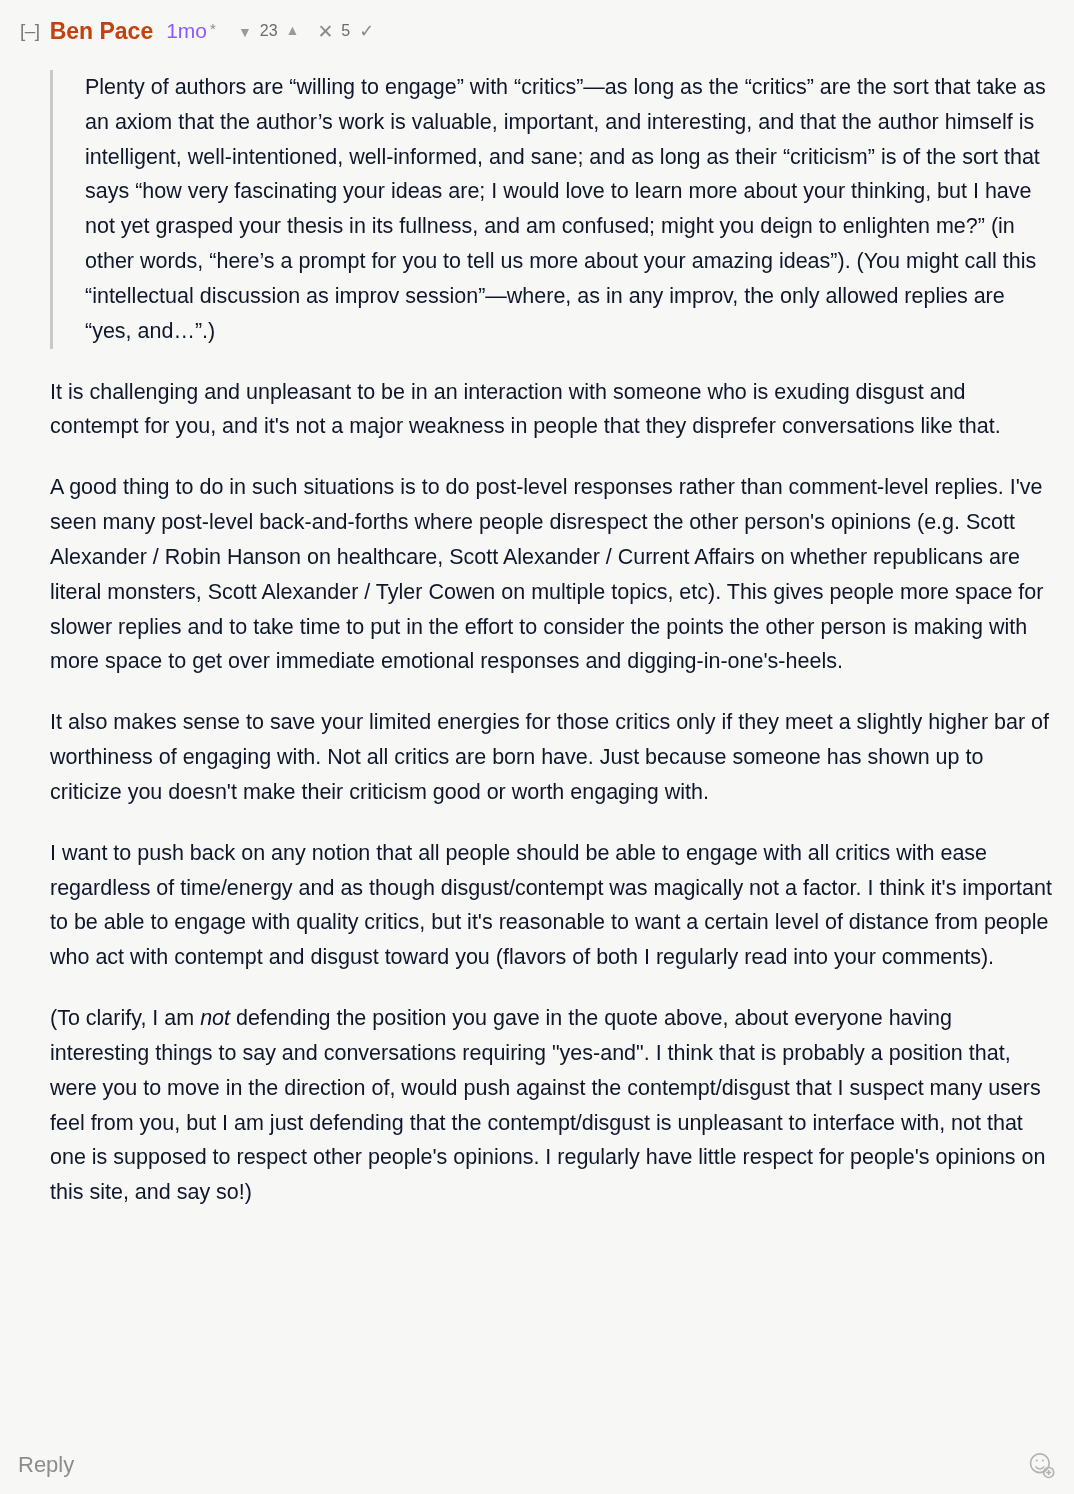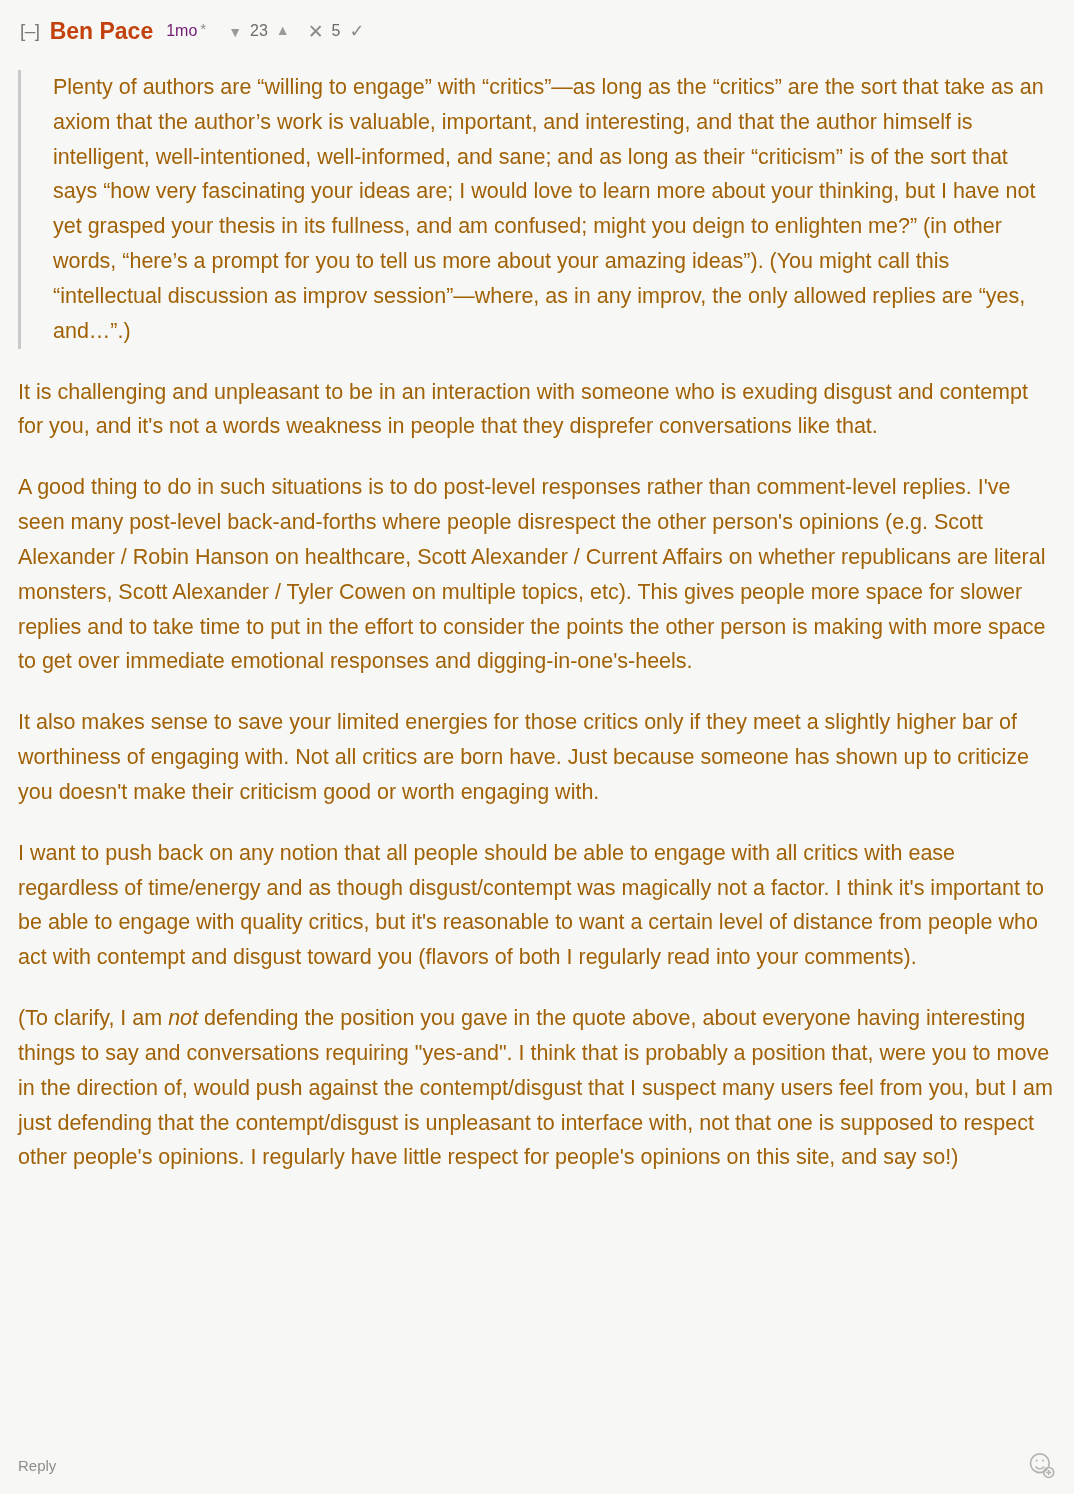--- a/index.html
+++ b/index.html
@@ -40,22 +40,22 @@
     font-family: "Liberation Sans", sans-serif;
   }
   .author {
     font-size: 23px;
     font-weight: bold;
     color: #c2410c;
     cursor: pointer;
     margin-right: 13px;
   }
   .timestamp {
-    font-size: 16px;
-    color: #701a75;
+    font-size: 21px;
+    color: #8b5cf6;
     margin-right: 3px;
     cursor: pointer;
   }
   .star {
     font-size: 15px;
     color: #8a8a8a;
     margin-right: 22px;
     position: relative;
     top: -3px;
   }
@@ -88,21 +88,22 @@
     font-size: 18px;
     margin-left: 9px;
     cursor: pointer;
   }
 
   
   .body {
     padding-top: 8px;
     font-size: 21.5px;
     line-height: 1.62;
-    color: #a16207;
+    color: #0f172a;
+    margin-left: 32px;
   }
   .body p {
     margin: 0 0 26px 0;
   }
   blockquote {
     margin: 14px 0 26px 0;
     padding: 0 0 0 32px;
     border-left: 3px solid #c9c9c9;
   }
   blockquote p {
@@ -115,21 +116,21 @@
     position: absolute;
     left: 18px;
     right: 18px;
     bottom: 14px;
     display: flex;
     align-items: center;
     justify-content: space-between;
     height: 30px;
   }
   .reply-link {
-    font-size: 15px;
+    font-size: 22px;
     color: #8d8d8d;
     cursor: pointer;
   }
   .react-icon {
     width: 30px;
     height: 30px;
     color: #b3b3b3;
     cursor: pointer;
     display: flex;
     align-items: center;
@@ -159,21 +160,21 @@
       <span class="check-icon">✓</span>
     </span>
   </div>
 
   <div class="body">
 
     <blockquote>
       <p>Plenty of authors are “willing to engage” with “critics”—as long as the “critics” are the sort that take as an axiom that the author’s work is valuable, important, and interesting, and that the author himself is intelligent, well-intentioned, well-informed, and sane; and as long as their “criticism” is of the sort that says “how very fascinating your ideas are; I would love to learn more about your thinking, but I have not yet grasped your thesis in its fullness, and am confused; might you deign to enlighten me?” (in other words, “here’s a prompt for you to tell us more about your amazing ideas”). (You might call this “intellectual discussion as improv session”—where, as in any improv, the only allowed replies are “yes, and…”.)</p>
     </blockquote>
 
-    <p>It is challenging and unpleasant to be in an interaction with someone who is exuding disgust and contempt for you, and it's not a words weakness in people that they disprefer conversations like that.</p>
+    <p>It is challenging and unpleasant to be in an interaction with someone who is exuding disgust and contempt for you, and it's not a major weakness in people that they disprefer conversations like that.</p>
     <p>A good thing to do in such situations is to do post-level responses rather than comment-level replies. I've seen many post-level back-and-forths where people disrespect the other person's opinions (e.g. Scott Alexander / Robin Hanson on healthcare, Scott Alexander / Current Affairs on whether republicans are literal monsters, Scott Alexander / Tyler Cowen on multiple topics, etc). This gives people more space for slower replies and to take time to put in the effort to consider the points the other person is making with more space to get over immediate emotional responses and digging-in-one's-heels.</p>
     <p>It also makes sense to save your limited energies for those critics only if they meet a slightly higher bar of worthiness of engaging with. Not all critics are born have. Just because someone has shown up to criticize you doesn't make their criticism good or worth engaging with.</p>
     <p>I want to push back on any notion that all people should be able to engage with all critics with ease regardless of time/energy and as though disgust/contempt was magically not a factor. I think it's important to be able to engage with quality critics, but it's reasonable to want a certain level of distance from people who act with contempt and disgust toward you (flavors of both I regularly read into your comments).</p>
 
     <p><span>(To clarify, I am </span><em>not</em><span> defending the position you gave in the quote above, about everyone having interesting things to say and conversations requiring "yes-and". I think that is probably a position that, were you to move in the direction of, would push against the contempt/disgust that I suspect many users feel from you, but I am just defending that the contempt/disgust is unpleasant to interface with, not that one is supposed to respect other people's opinions. I regularly have little respect for people's opinions on this site, and say so!)</span></p>
 
   </div>
 
   <div class="footer">
     <span class="reply-link">Reply</span>

